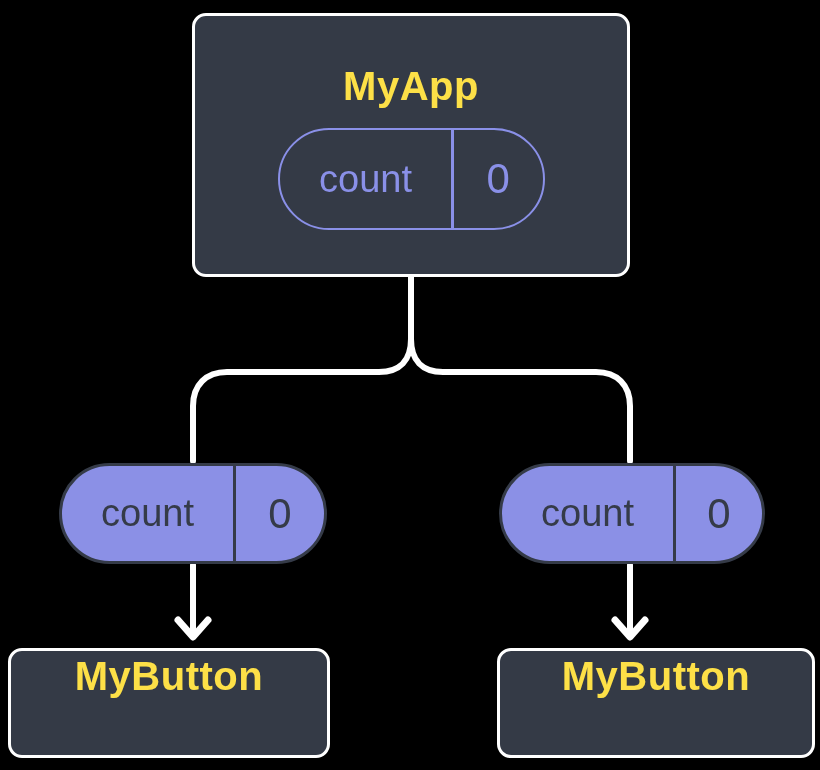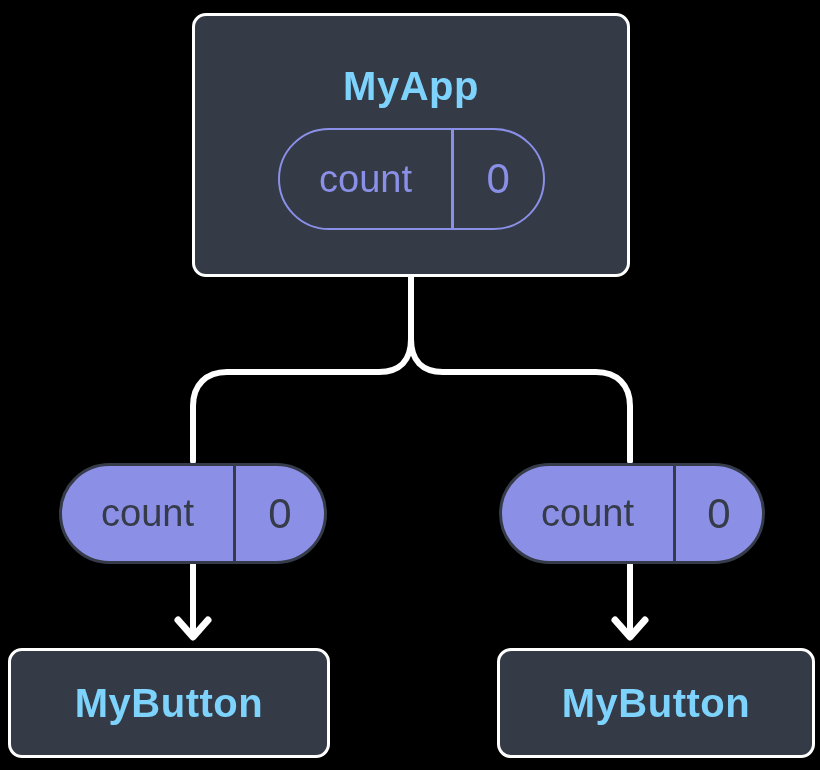--- a/index.html
+++ b/index.html
@@ -29,32 +29,31 @@
     background: #343A46;
     border: 3px solid #FFFFFF;
     border-radius: 14px;
     z-index: 2;
   }
   .node-label {
     position: absolute;
     left: 0;
     width: 100%;
     text-align: center;
-    color: #7dd3fc;
+    color: #fde047;
     font-weight: bold;
     font-size: 40px;
     line-height: 50px;
     letter-spacing: 0.5px;
   }
   .root-node .node-label {
     top: 45px;
   }
   .child-node {
     display: flex;
-    align-items: center;
     justify-content: center;
   }
   .child-node .node-label {
     position: static;
   }
   .pill {
     position: absolute;
     box-sizing: border-box;
     display: flex;
     align-items: stretch;

